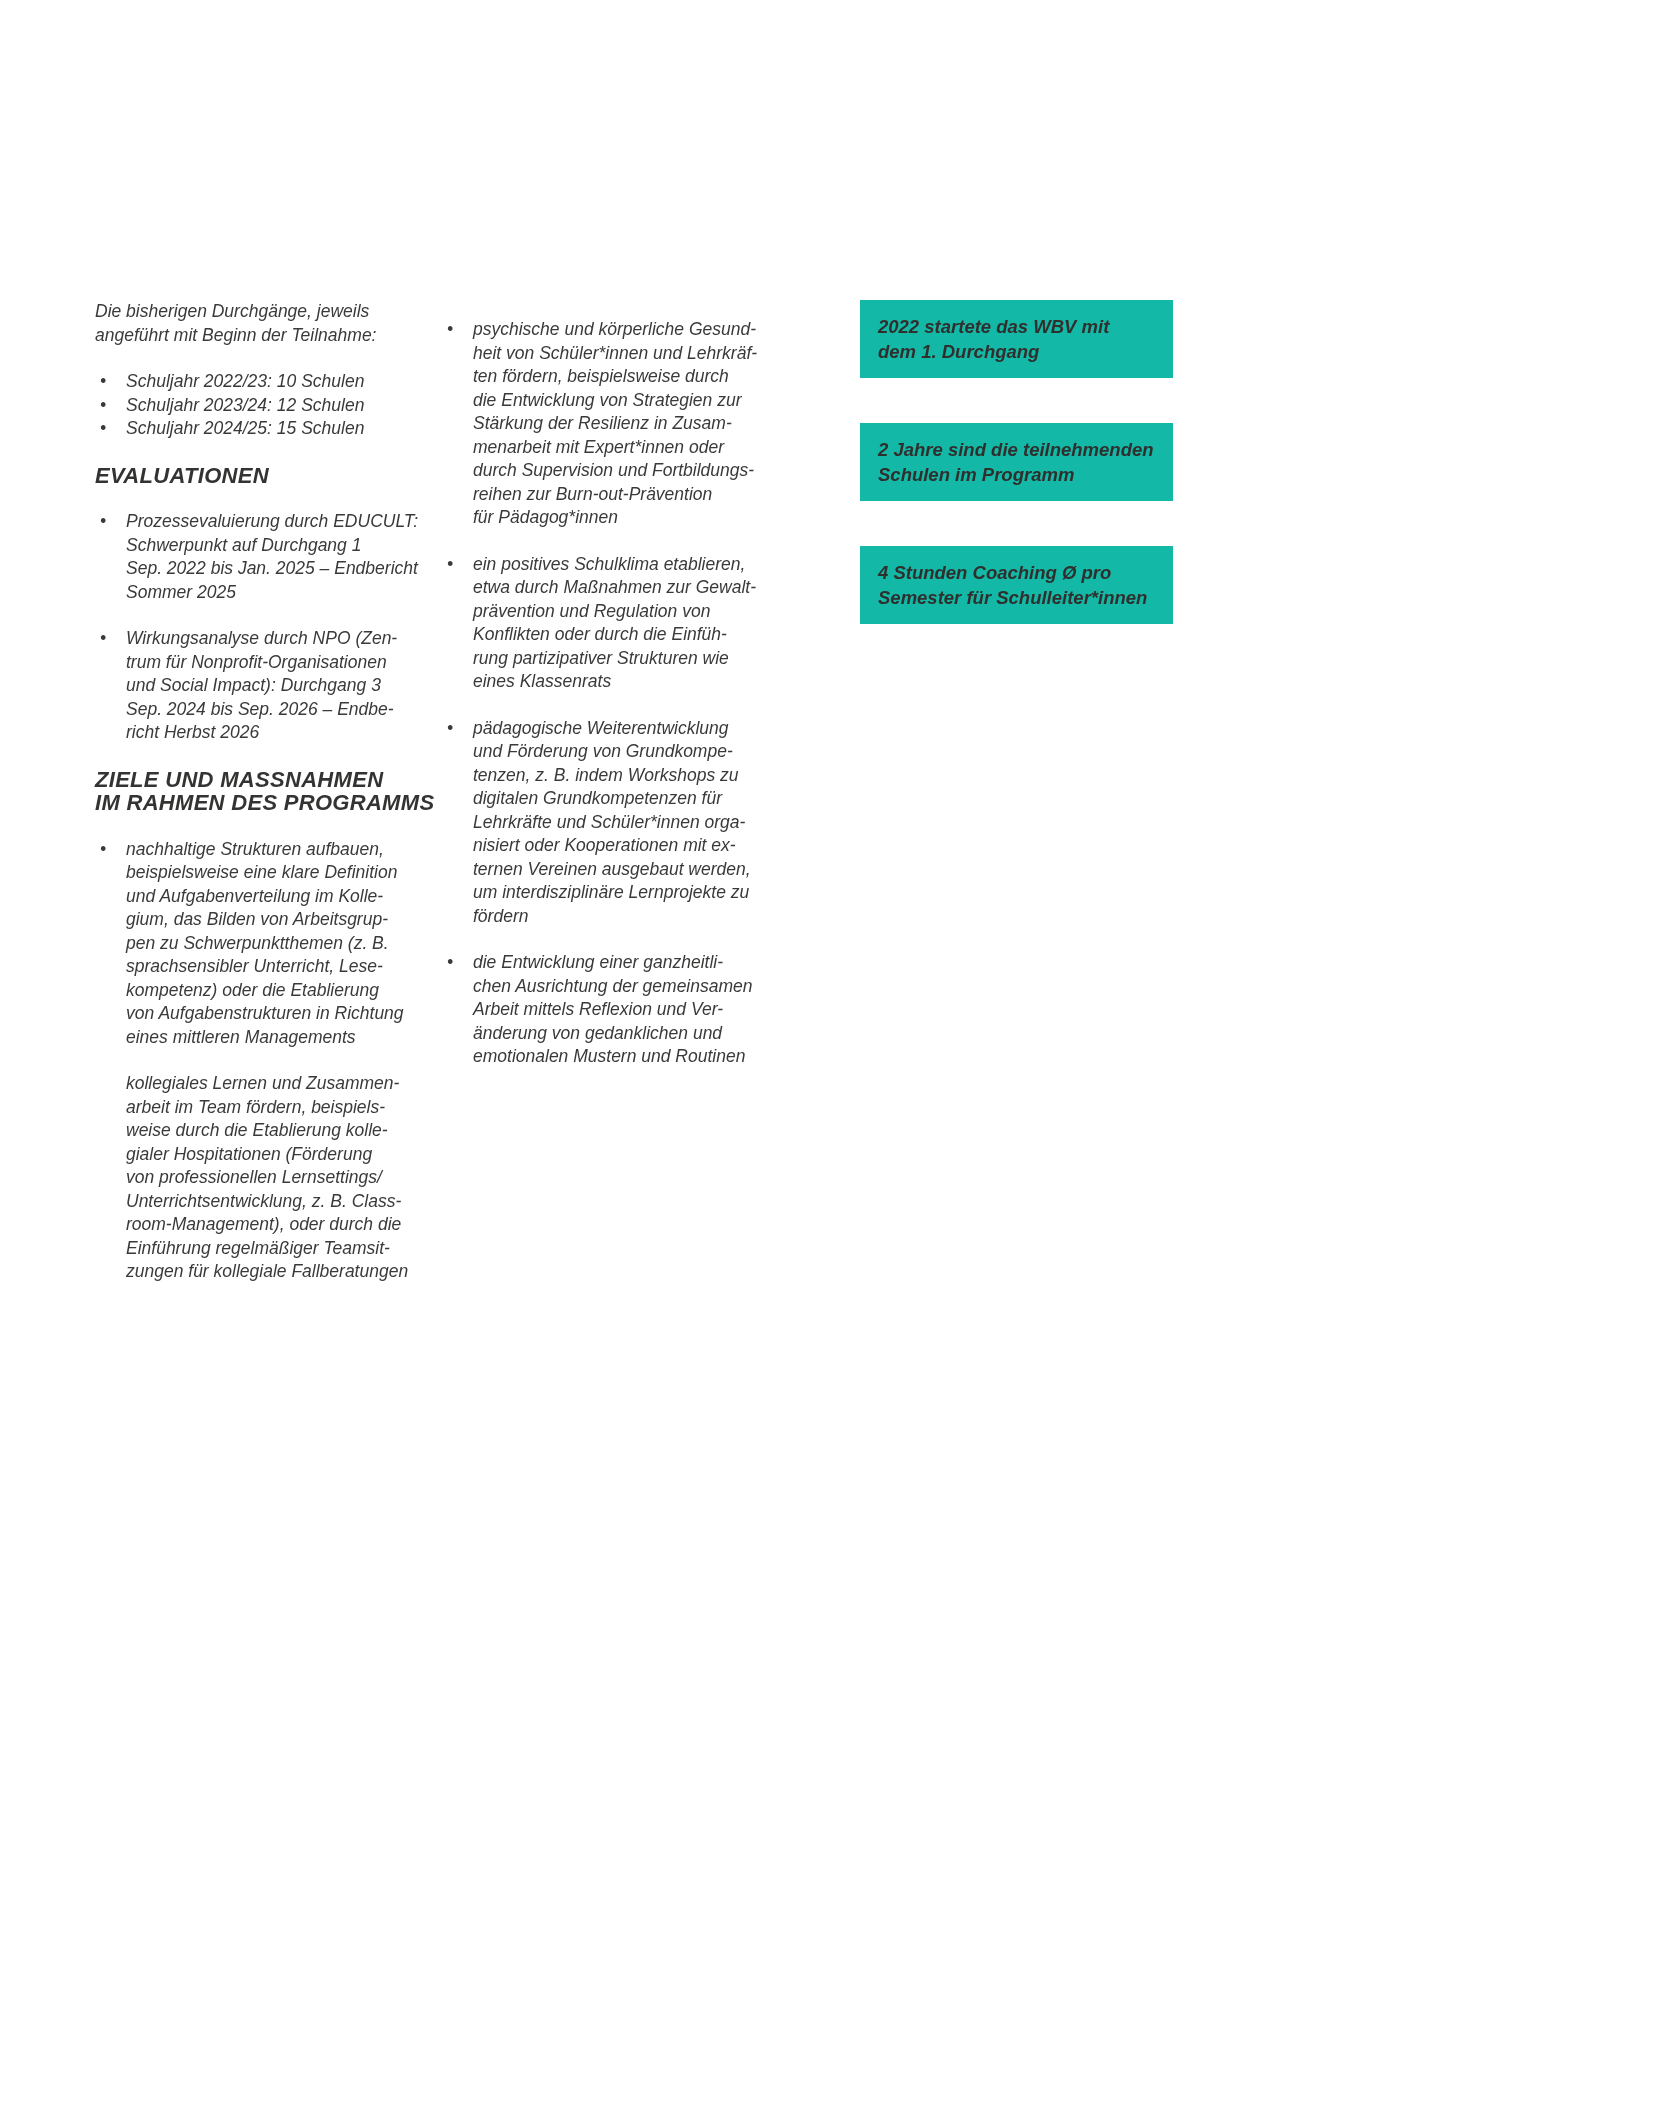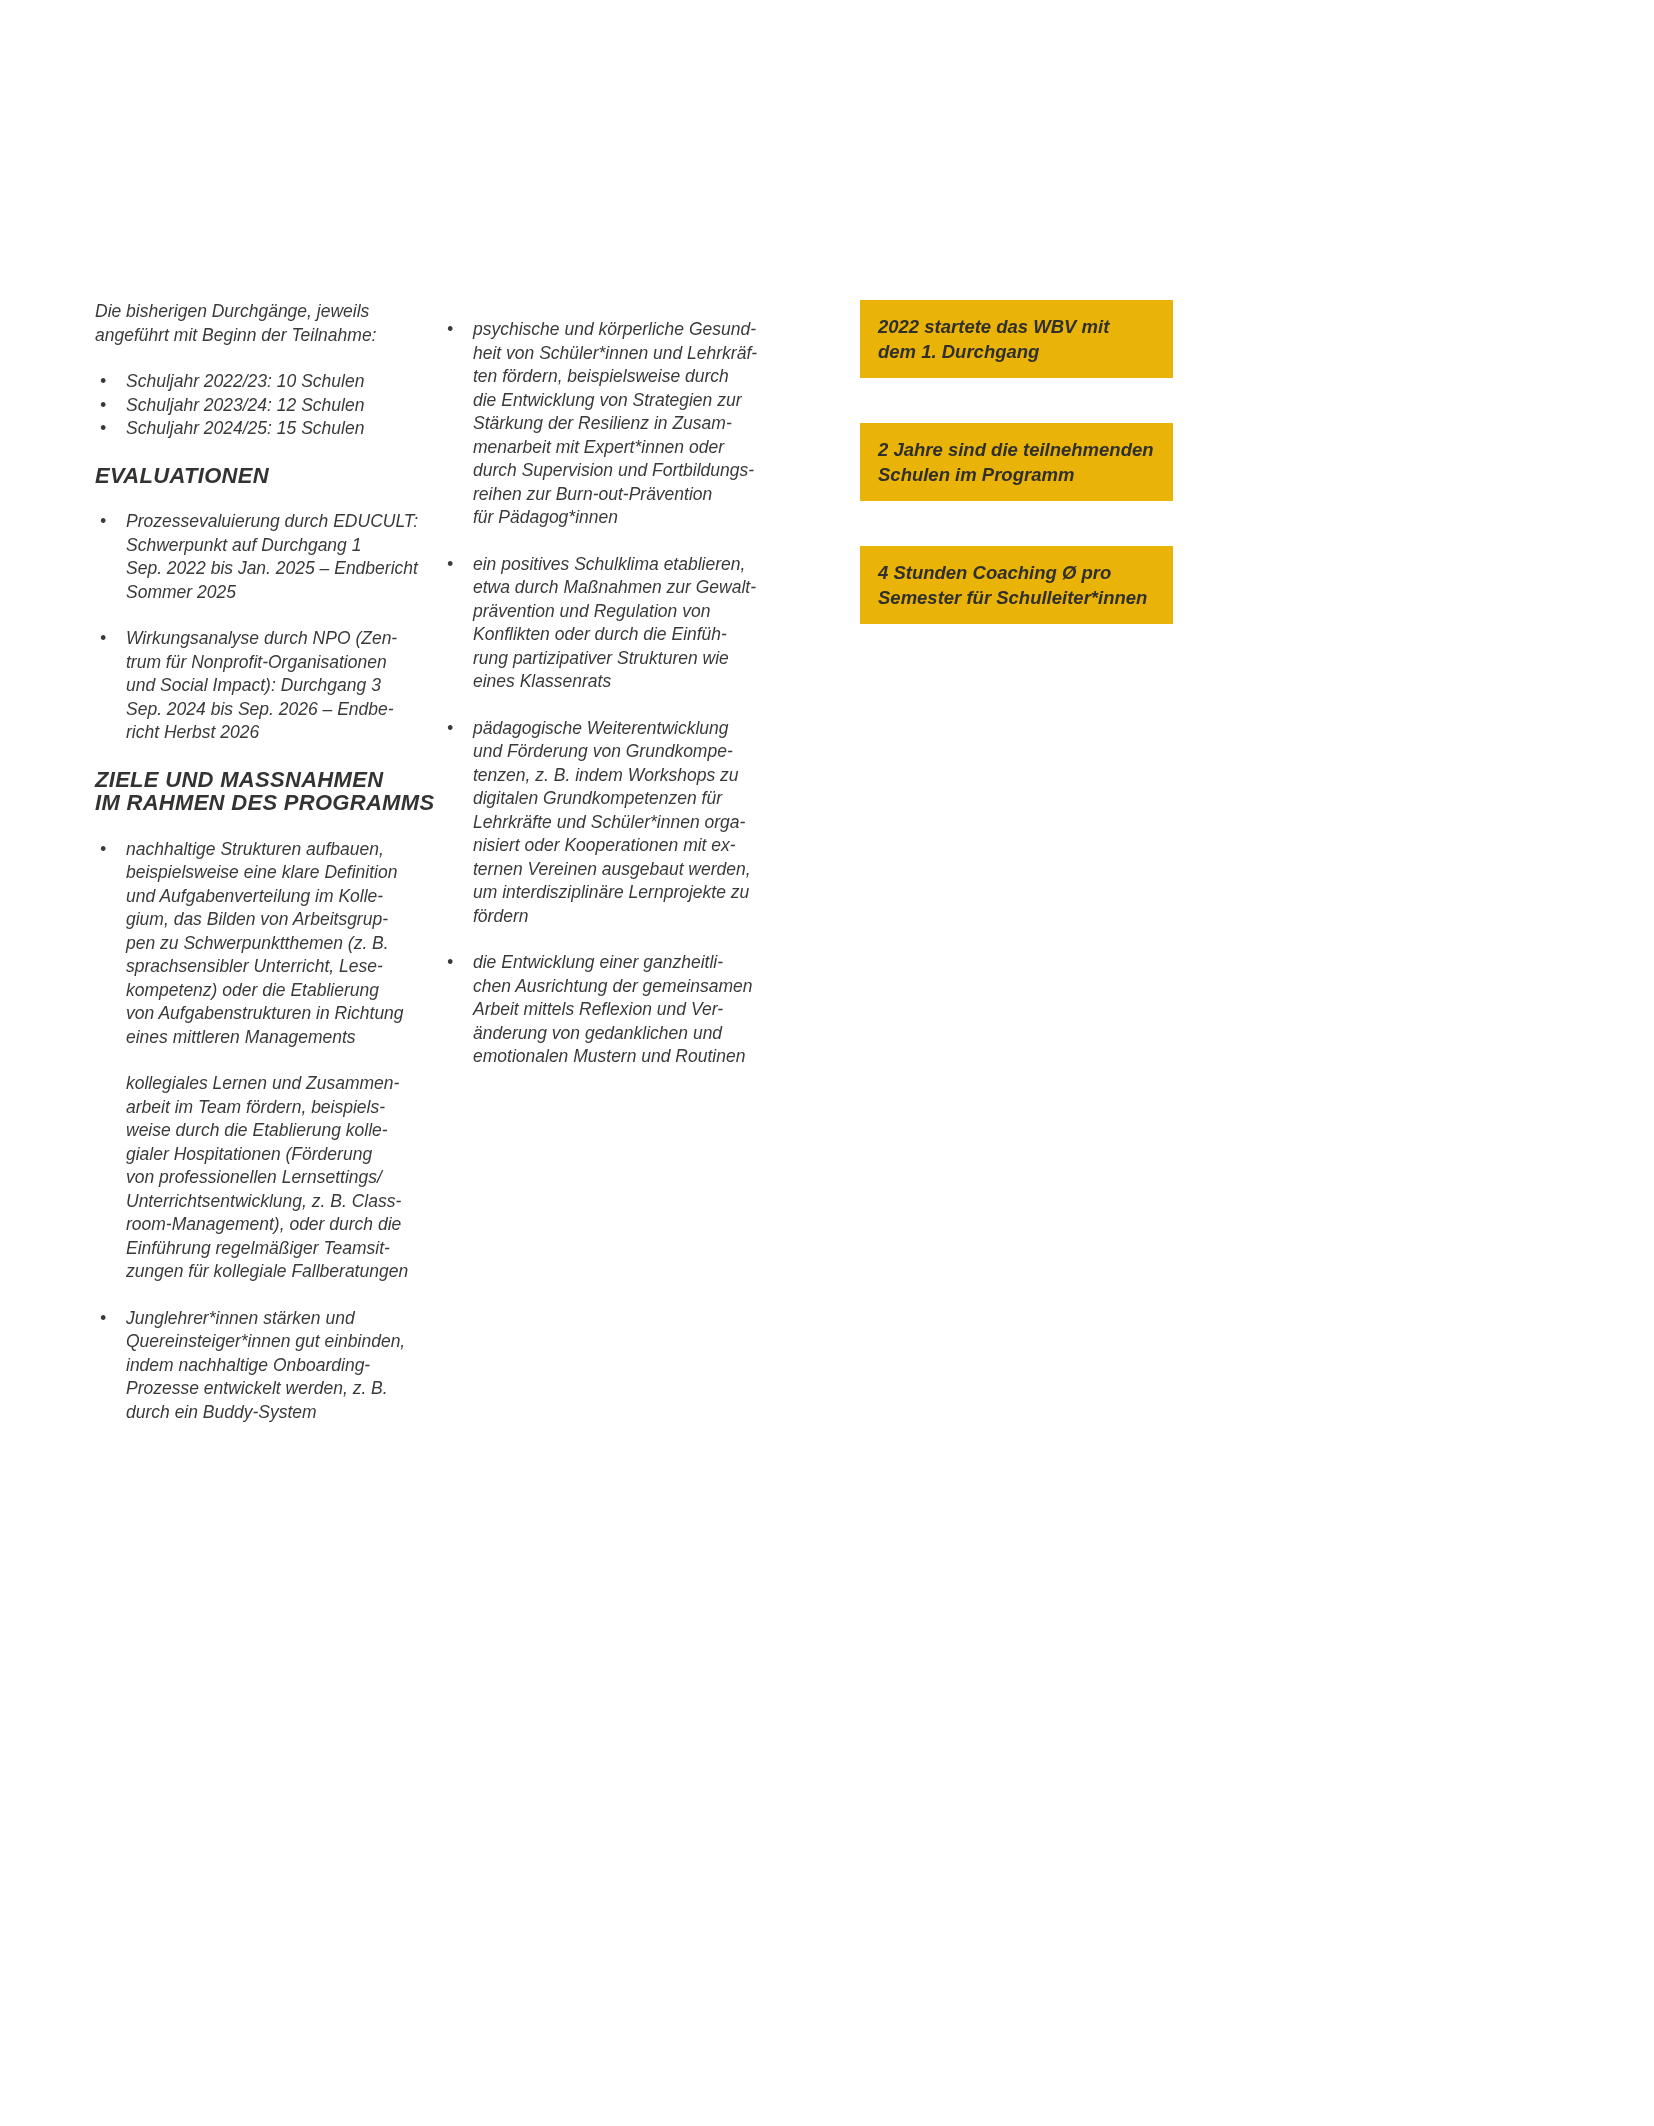--- a/index.html
+++ b/index.html
@@ -59,21 +59,21 @@
   }
   ul.bullets.spaced li + li { margin-top: 23px; }
 
   .continuation {
     margin-left: 31px;
     margin-bottom: 23px;
     white-space: pre-line;
   }
 
   .info-box {
-    background: #eab308;
+    background: #14b8a6;
     color: #2f2f2e;
     font-weight: bold;
     font-size: 18.5px;
     line-height: 24.5px;
     padding: 15px 18px 14px 18px;
     margin-bottom: 45px;
     white-space: pre-line;
   }
 
   .footer {
@@ -135,27 +135,20 @@
     <p class="continuation">kollegiales Lernen und Zusammen-
 arbeit im Team fördern, beispiels-
 weise durch die Etablierung kolle-
 gialer Hospitationen (Förderung
 von professionellen Lernsettings/
 Unterrichtsentwicklung, z. B. Class-
 room-Management), oder durch die
 Einführung regelmäßiger Teamsit-
 zungen für kollegiale Fallberatungen</p>
 
-    <ul class="bullets">
-      <li>Junglehrer*innen stärken und
-Quereinsteiger*innen gut einbinden,
-indem nachhaltige Onboarding-
-Prozesse entwickelt werden, z. B.
-durch ein Buddy-System</li>
-    </ul>
   </section>
 
   <section class="col col-mid">
     <ul class="bullets spaced">
       <li>psychische und körperliche Gesund-
 heit von Schüler*innen und Lehrkräf-
 ten fördern, beispielsweise durch
 die Entwicklung von Strategien zur
 Stärkung der Resilienz in Zusam-
 menarbeit mit Expert*innen oder

